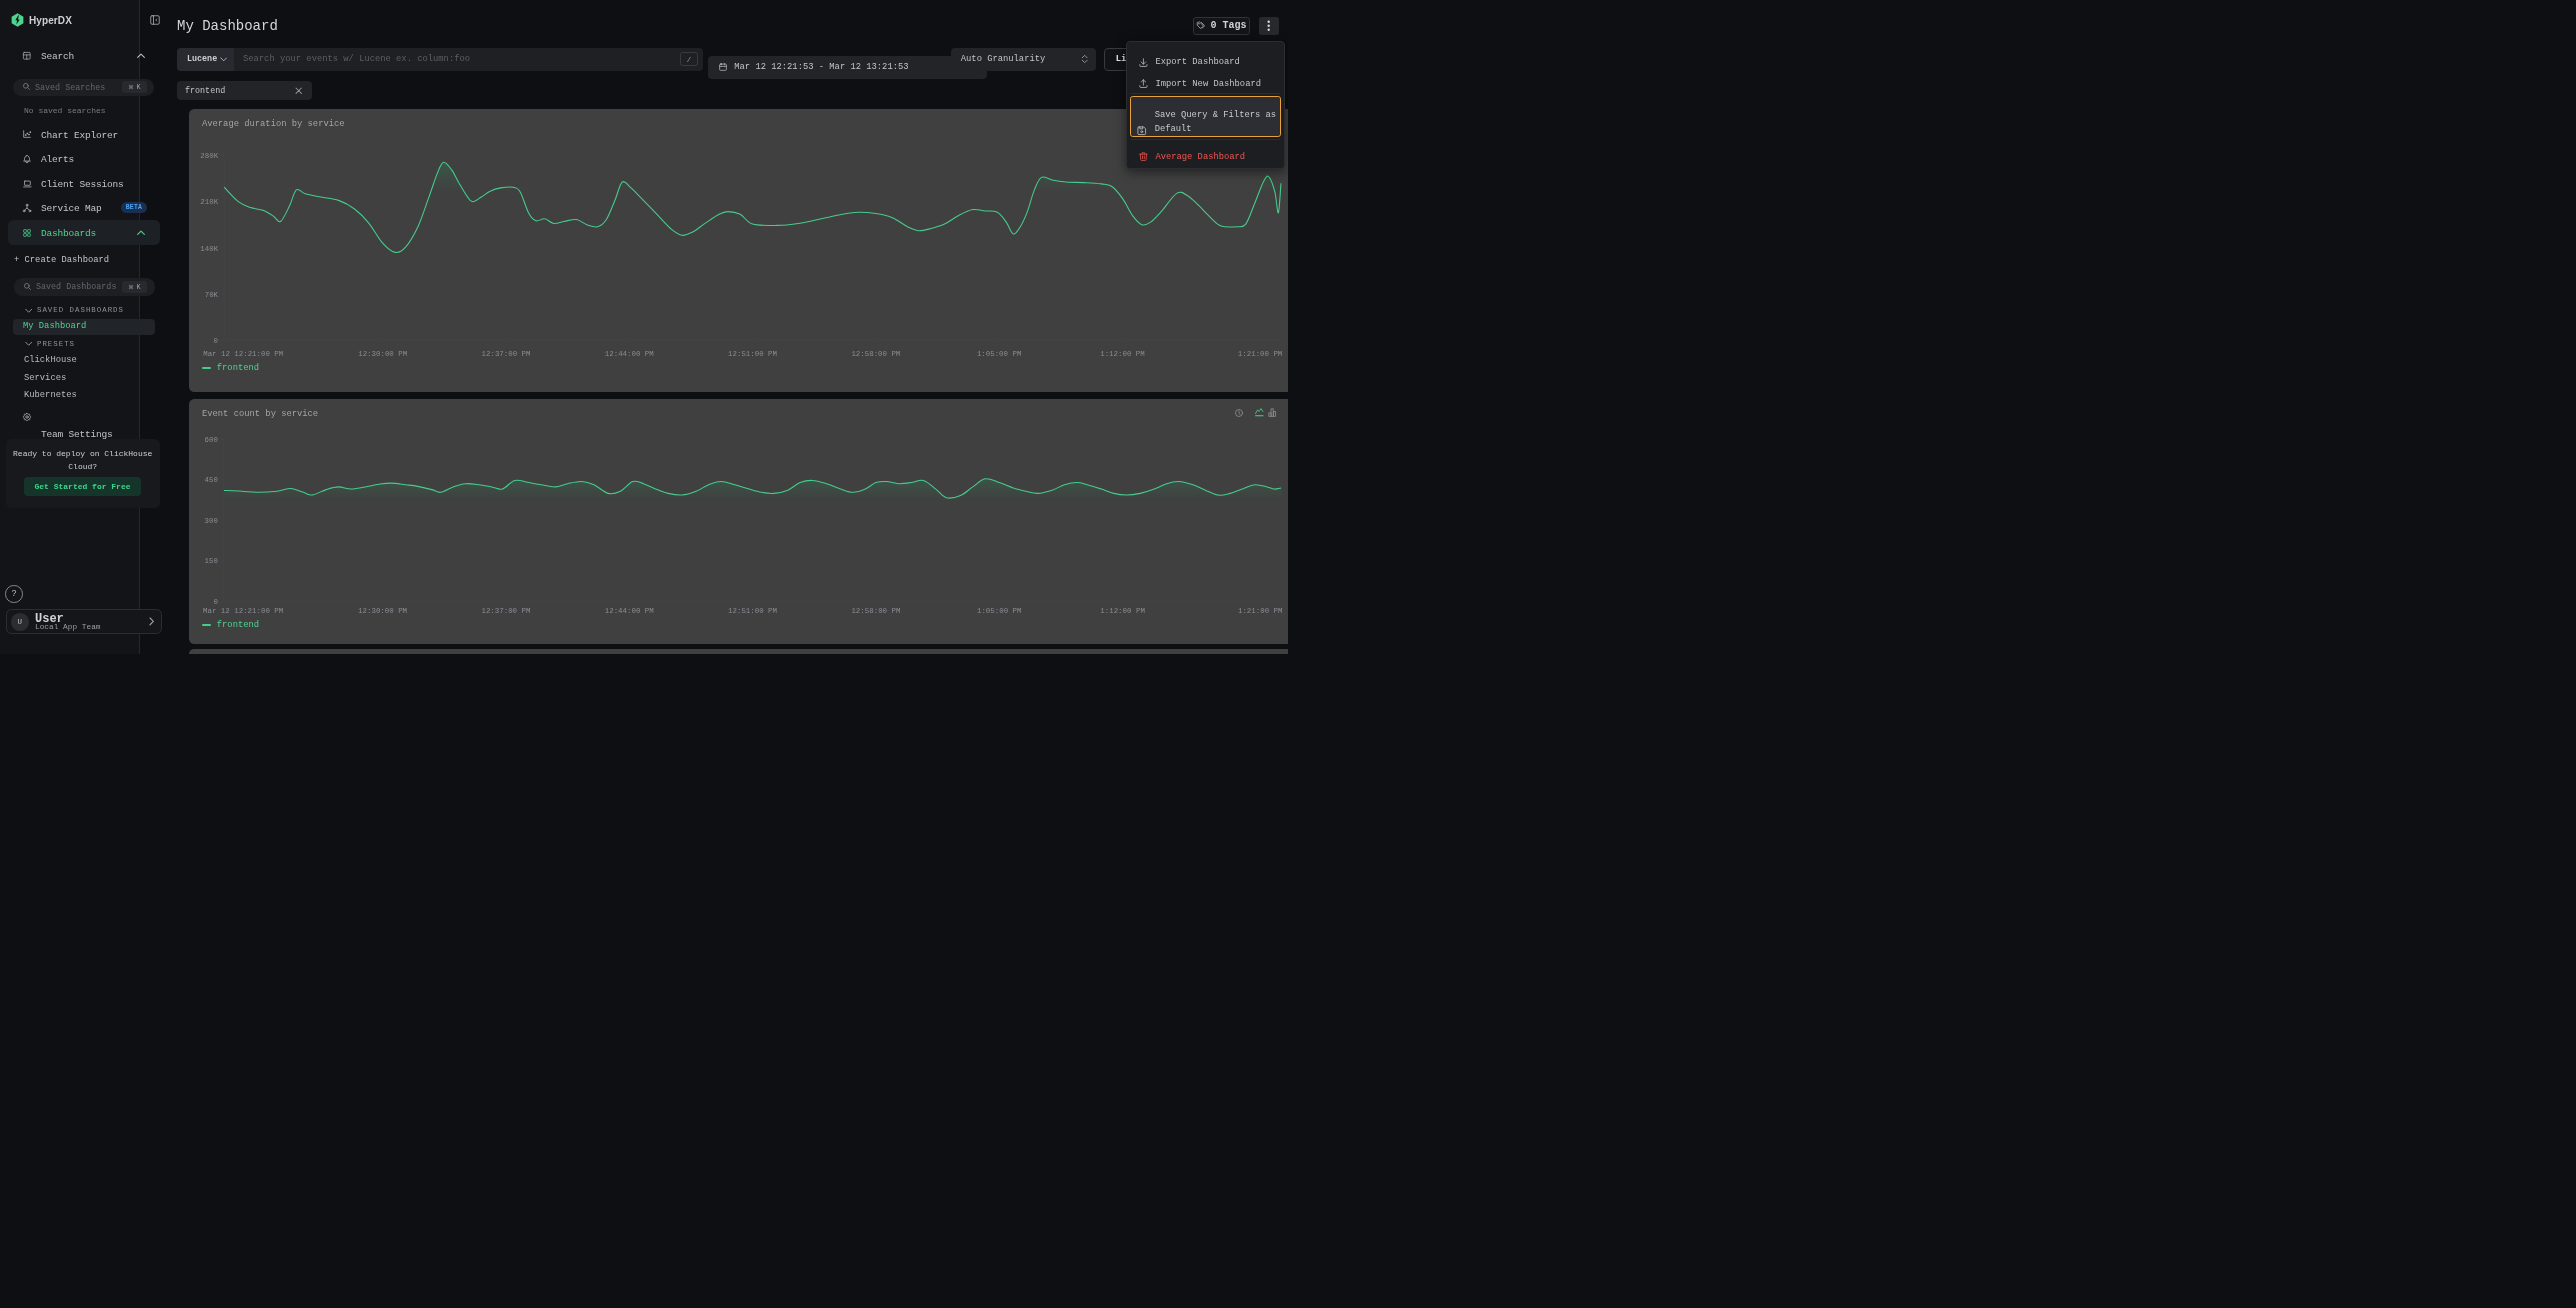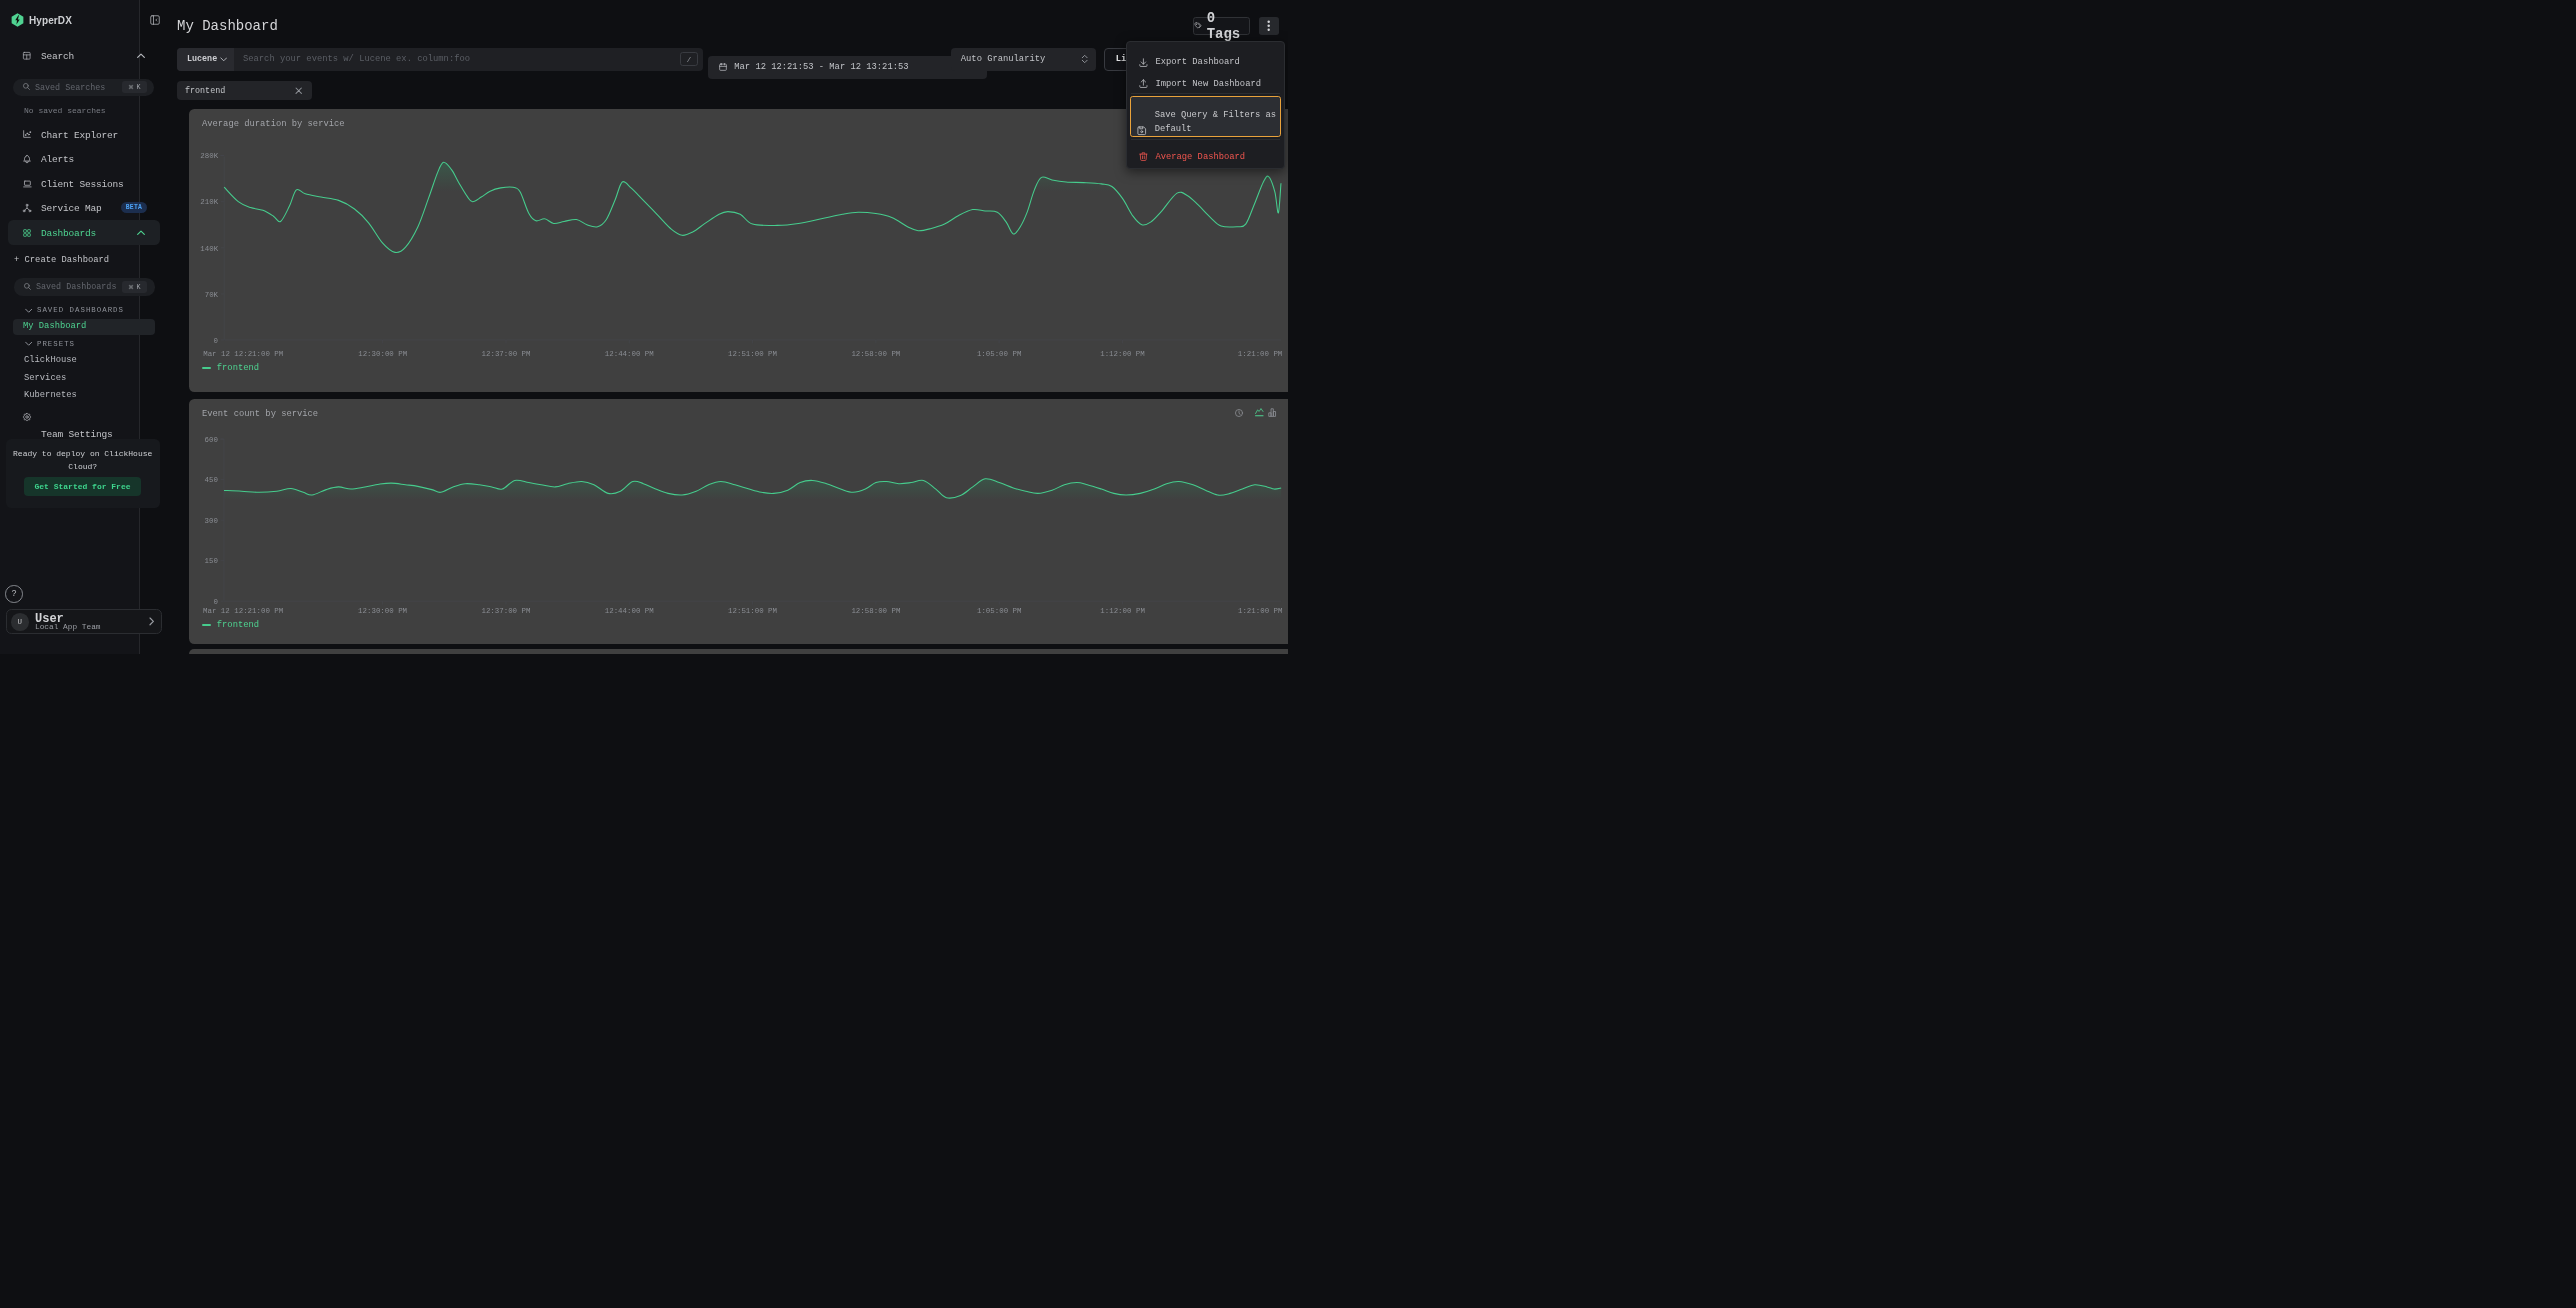--- a/index.html
+++ b/index.html
@@ -167,21 +167,21 @@
 </div>
 <div id="main">
   <div class="abs" style="left:177px;top:18px;font-size:14px;color:#d4d5d8">My Dashboard</div>
 
 <div class="btn" style="left:1193px;top:16.6px;width:57px;height:18px;border:0.7px solid #303236;background:#141519;gap:4.7px">
 <svg width="9.5" height="9.5" viewBox="0 0 24 24" fill="none" stroke="#c6c7cb" stroke-width="1.8" stroke-linecap="round" stroke-linejoin="round">
         <path d="M9.5 3L17.5 11a2.4 2.4 0 0 1 0 2.8l-4.2 4.2a2.4 2.4 0 0 1-2.8 0L3 10.5V5a2 2 0 0 1 2-2z"></path>
         <circle cx="7.2" cy="7.2" r="0.5"></circle>
         <path d="M13.5 3.5l7 7a2.4 2.4 0 0 1 0 2.8l-4.6 4.6"></path>
       </svg>
-<span style="font-size:14px;font-weight:bold;color:#d2d3d6">0 Tags</span>
+<span style="font-size:10px;font-weight:bold;color:#d2d3d6">0 Tags</span>
     </div>
 
 <div class="btn" style="left:1259px;top:16.6px;width:19.6px;height:18px;background:#27292d">
 <svg width="3.4" height="11.5" viewBox="0 0 5 17" fill="#d4d5d8">
         <circle cx="2.5" cy="2.5" r="1.8"></circle>
         <circle cx="2.5" cy="8.5" r="1.8"></circle>
         <circle cx="2.5" cy="14.5" r="1.8"></circle>
       </svg>
     </div>
 

